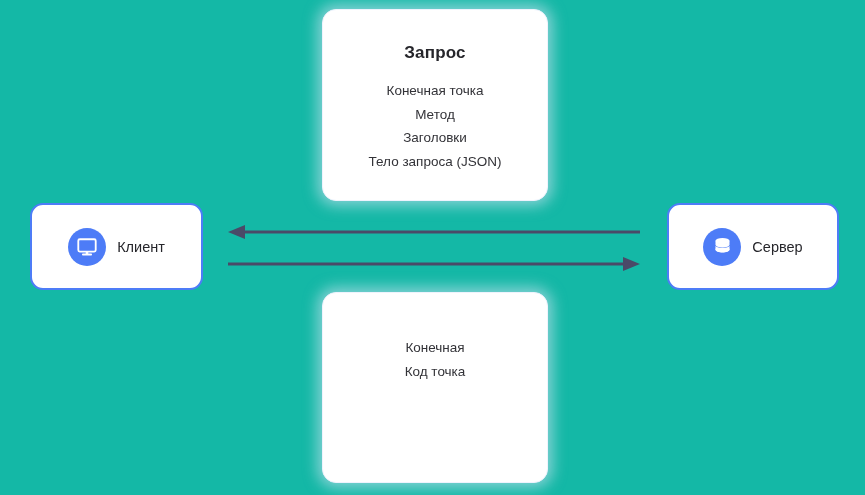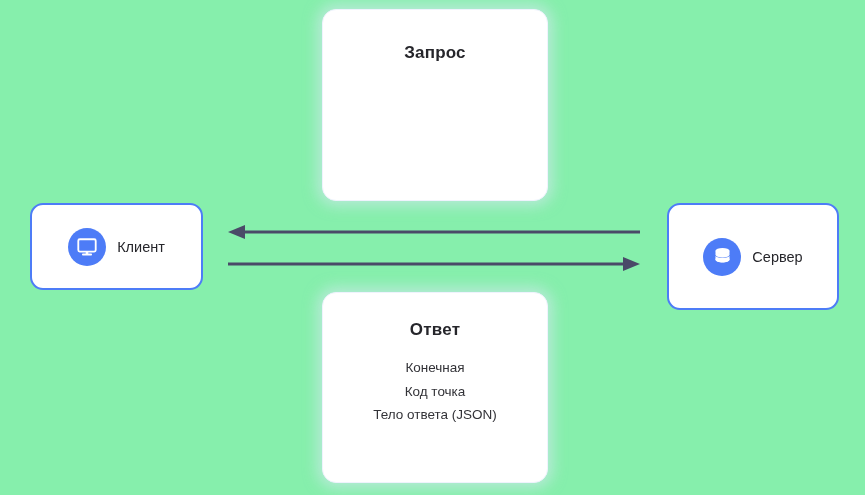--- a/index.html
+++ b/index.html
@@ -7,21 +7,21 @@
     padding: 0;
     background: #ffffff;
   }
   body {
     font-family: "Liberation Sans", sans-serif;
   }
   #canvas {
     position: relative;
     width: 865px;
     height: 495px;
-    background: #86efac;
+    background: #14b8a6;
     overflow: hidden;
   }
 
   
   .detail-card {
     position: absolute;
     box-sizing: border-box;
     background: #ffffff;
     border-radius: 14px;
     border: 1px solid #eff3fd;
@@ -73,21 +73,21 @@
   #node-client {
     left: 30px;
     top: 203px;
     width: 173px;
     height: 87px;
   }
   #node-server {
     left: 667px;
     top: 203px;
     width: 172px;
-    height: 107px;
+    height: 87px;
   }
   .node-inner {
     display: flex;
     align-items: center;
     gap: 11px;
   }
   .node-icon {
     width: 38px;
     height: 38px;
     border-radius: 50%;
@@ -119,28 +119,32 @@
     width: 412px;
   }
 </style>
 </head>
 <body>
 
 <div id="canvas">
 
   <div class="detail-card" id="card-request">
     <div class="card-title">Запрос</div>
+    <div class="card-lines">
+      <div class="card-line">Конечная точка</div>
+      <div class="card-line">Метод</div>
+      <div class="card-line">Заголовки</div>
+      <div class="card-line">Тело запроса (JSON)</div>
+    </div>
   </div>
 
   <div class="detail-card" id="card-response">
-    <div class="card-title">Ответ</div>
     <div class="card-lines">
       <div class="card-line">Конечная</div>
       <div class="card-line">Код точка</div>
-      <div class="card-line">Тело ответа (JSON)</div>
     </div>
   </div>
 
   <div class="node-box" id="node-client">
     <div class="node-inner">
       <span class="node-icon">
         <svg width="22" height="22" viewBox="0 0 24 24" aria-hidden="true">
           <rect x="2.5" y="3.5" width="19" height="13.5" rx="1.6" ry="1.6" fill="none" stroke="#ffffff" stroke-width="2"></rect>
           <rect x="10.6" y="17" width="2.8" height="2.6" fill="#ffffff"></rect>
           <rect x="6.5" y="19.2" width="11" height="2" rx="1" fill="#ffffff"></rect>

